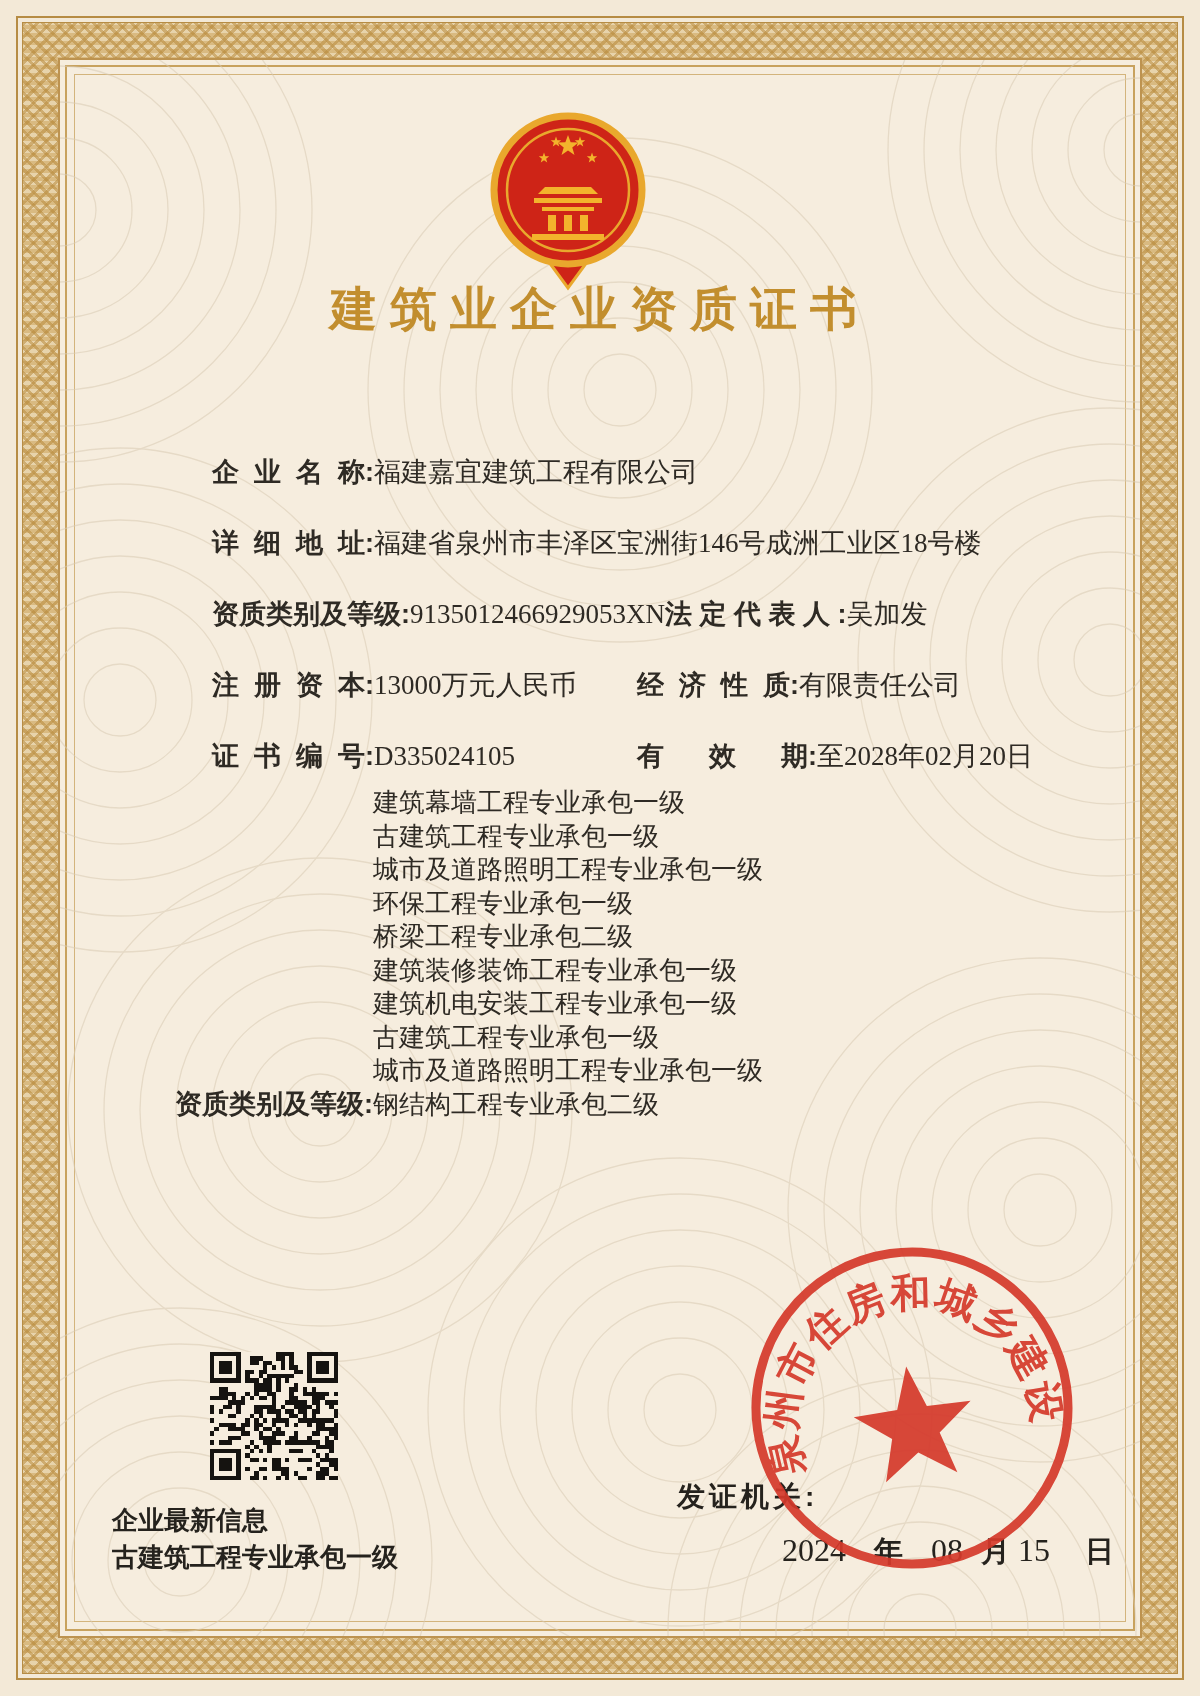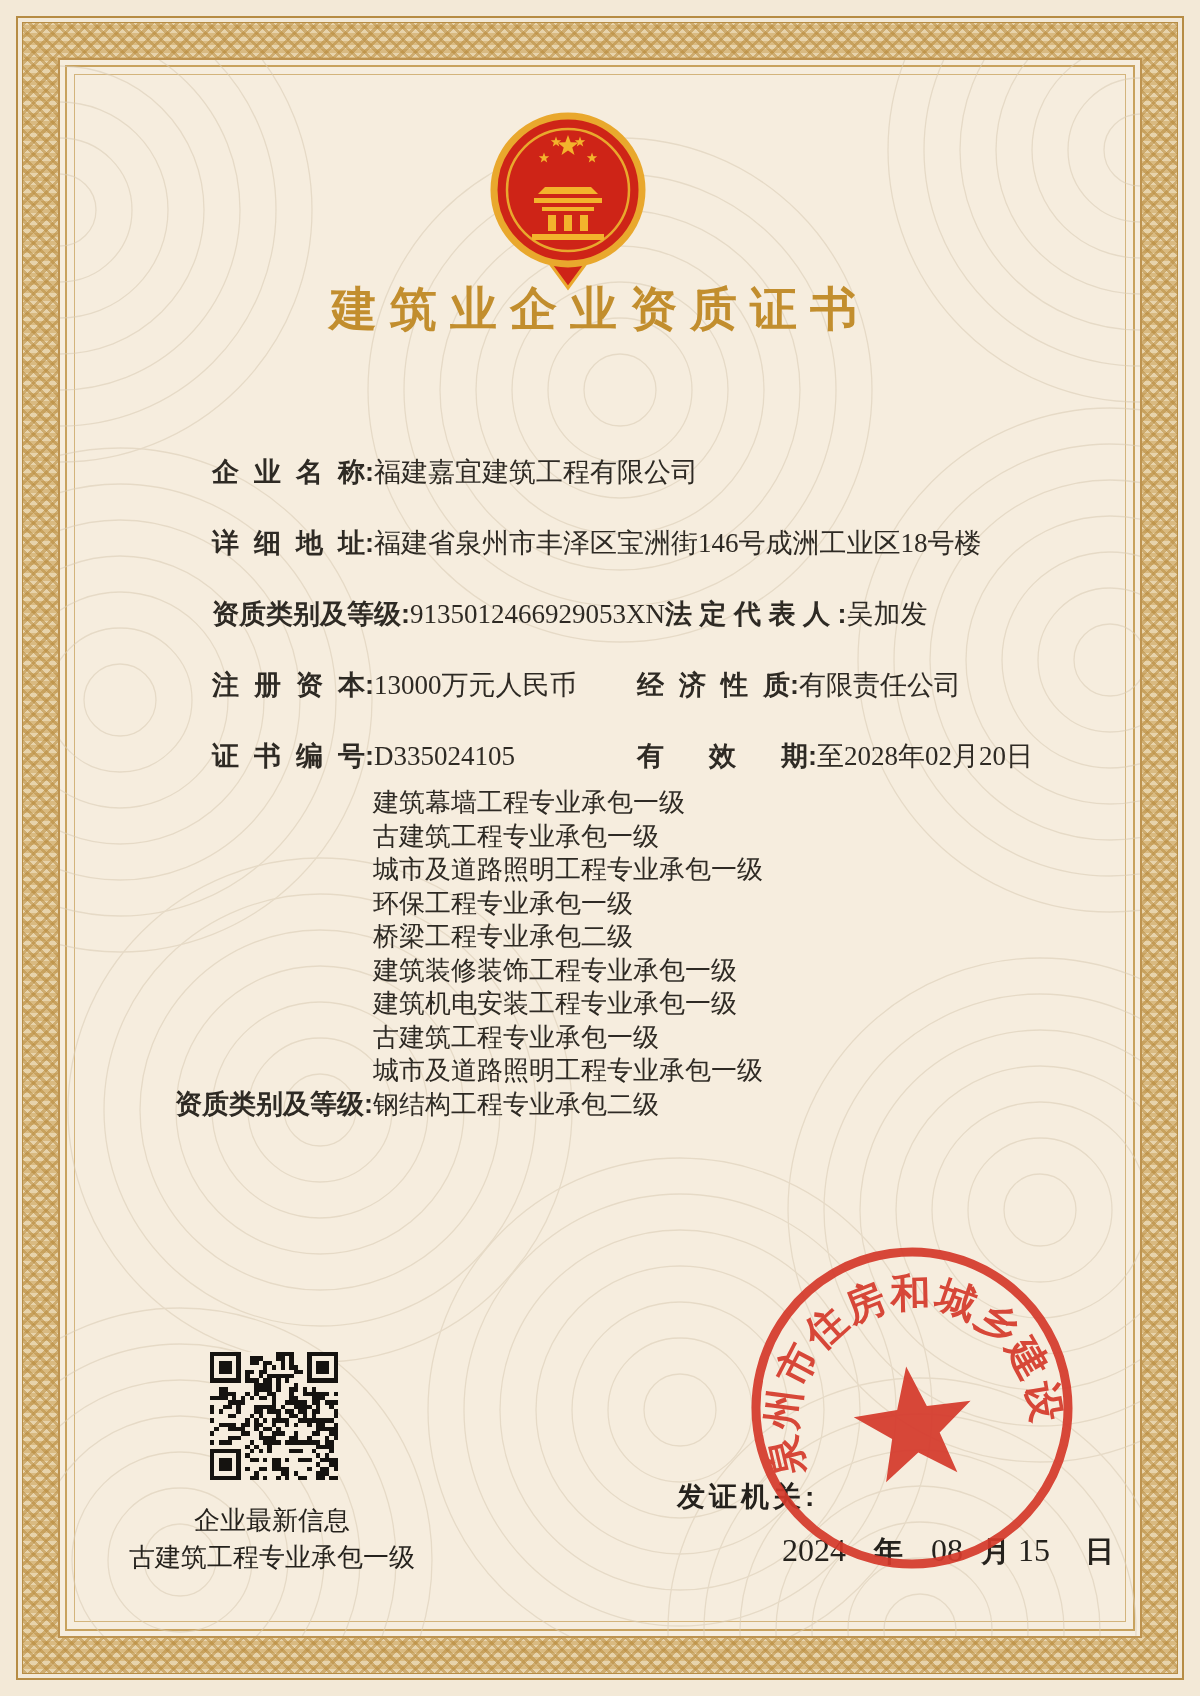--- a/index.html
+++ b/index.html
@@ -32,22 +32,22 @@
   .seg2-r5{position:absolute;left:425px;top:0;}
 
   .quals{position:absolute;left:175px;top:786px;display:flex;align-items:flex-end;color:#2e2a24;}
   .quals .lbl{font-size:27px;line-height:34px;}
   .qual-list{margin:0;padding:0;list-style:none;}
   .qual-list li{font-size:26px;line-height:33.5px;font-family:Liberation Serif, serif;}
 
   .qr{position:absolute;left:210px;top:1352px;width:128px;height:128px;display:grid;background:#f6edde;}
   .qr i{display:block;}
   .qr i.b{background:#151310;}
-  .qr-caption{position:absolute;left:112px;top:1502px;width:320px;text-align:center;
-    font-weight:normal;font-size:26px;line-height:37px;color:#25221d;}
+  .qr-caption{position:absolute;left:112px;top:1502px;width:320px;text-align:left;
+    font-weight:bold;font-size:26px;line-height:37px;color:#25221d;}
 
   .issuer{position:absolute;left:677px;top:1478px;font-size:28px;font-weight:bold;color:#25221d;letter-spacing:4px;}
   .date-line{position:absolute;left:782px;top:1532px;display:flex;align-items:baseline;color:#25221d;white-space:nowrap;}
   .date-num{font-size:32px;font-family:"Liberation Serif","DejaVu Serif",serif;}
   .date-unit{font-size:29px;font-weight:bold;}
   .g28{margin-left:28px}.g12{margin-left:28px}.g18{margin-left:18px}.g8{margin-left:8px}.g35{margin-left:35px}
 
   .seal{position:absolute;left:742px;top:1238px;width:340px;height:340px;opacity:.92;transform:rotate(-8deg);}
 </style>
 </head>

